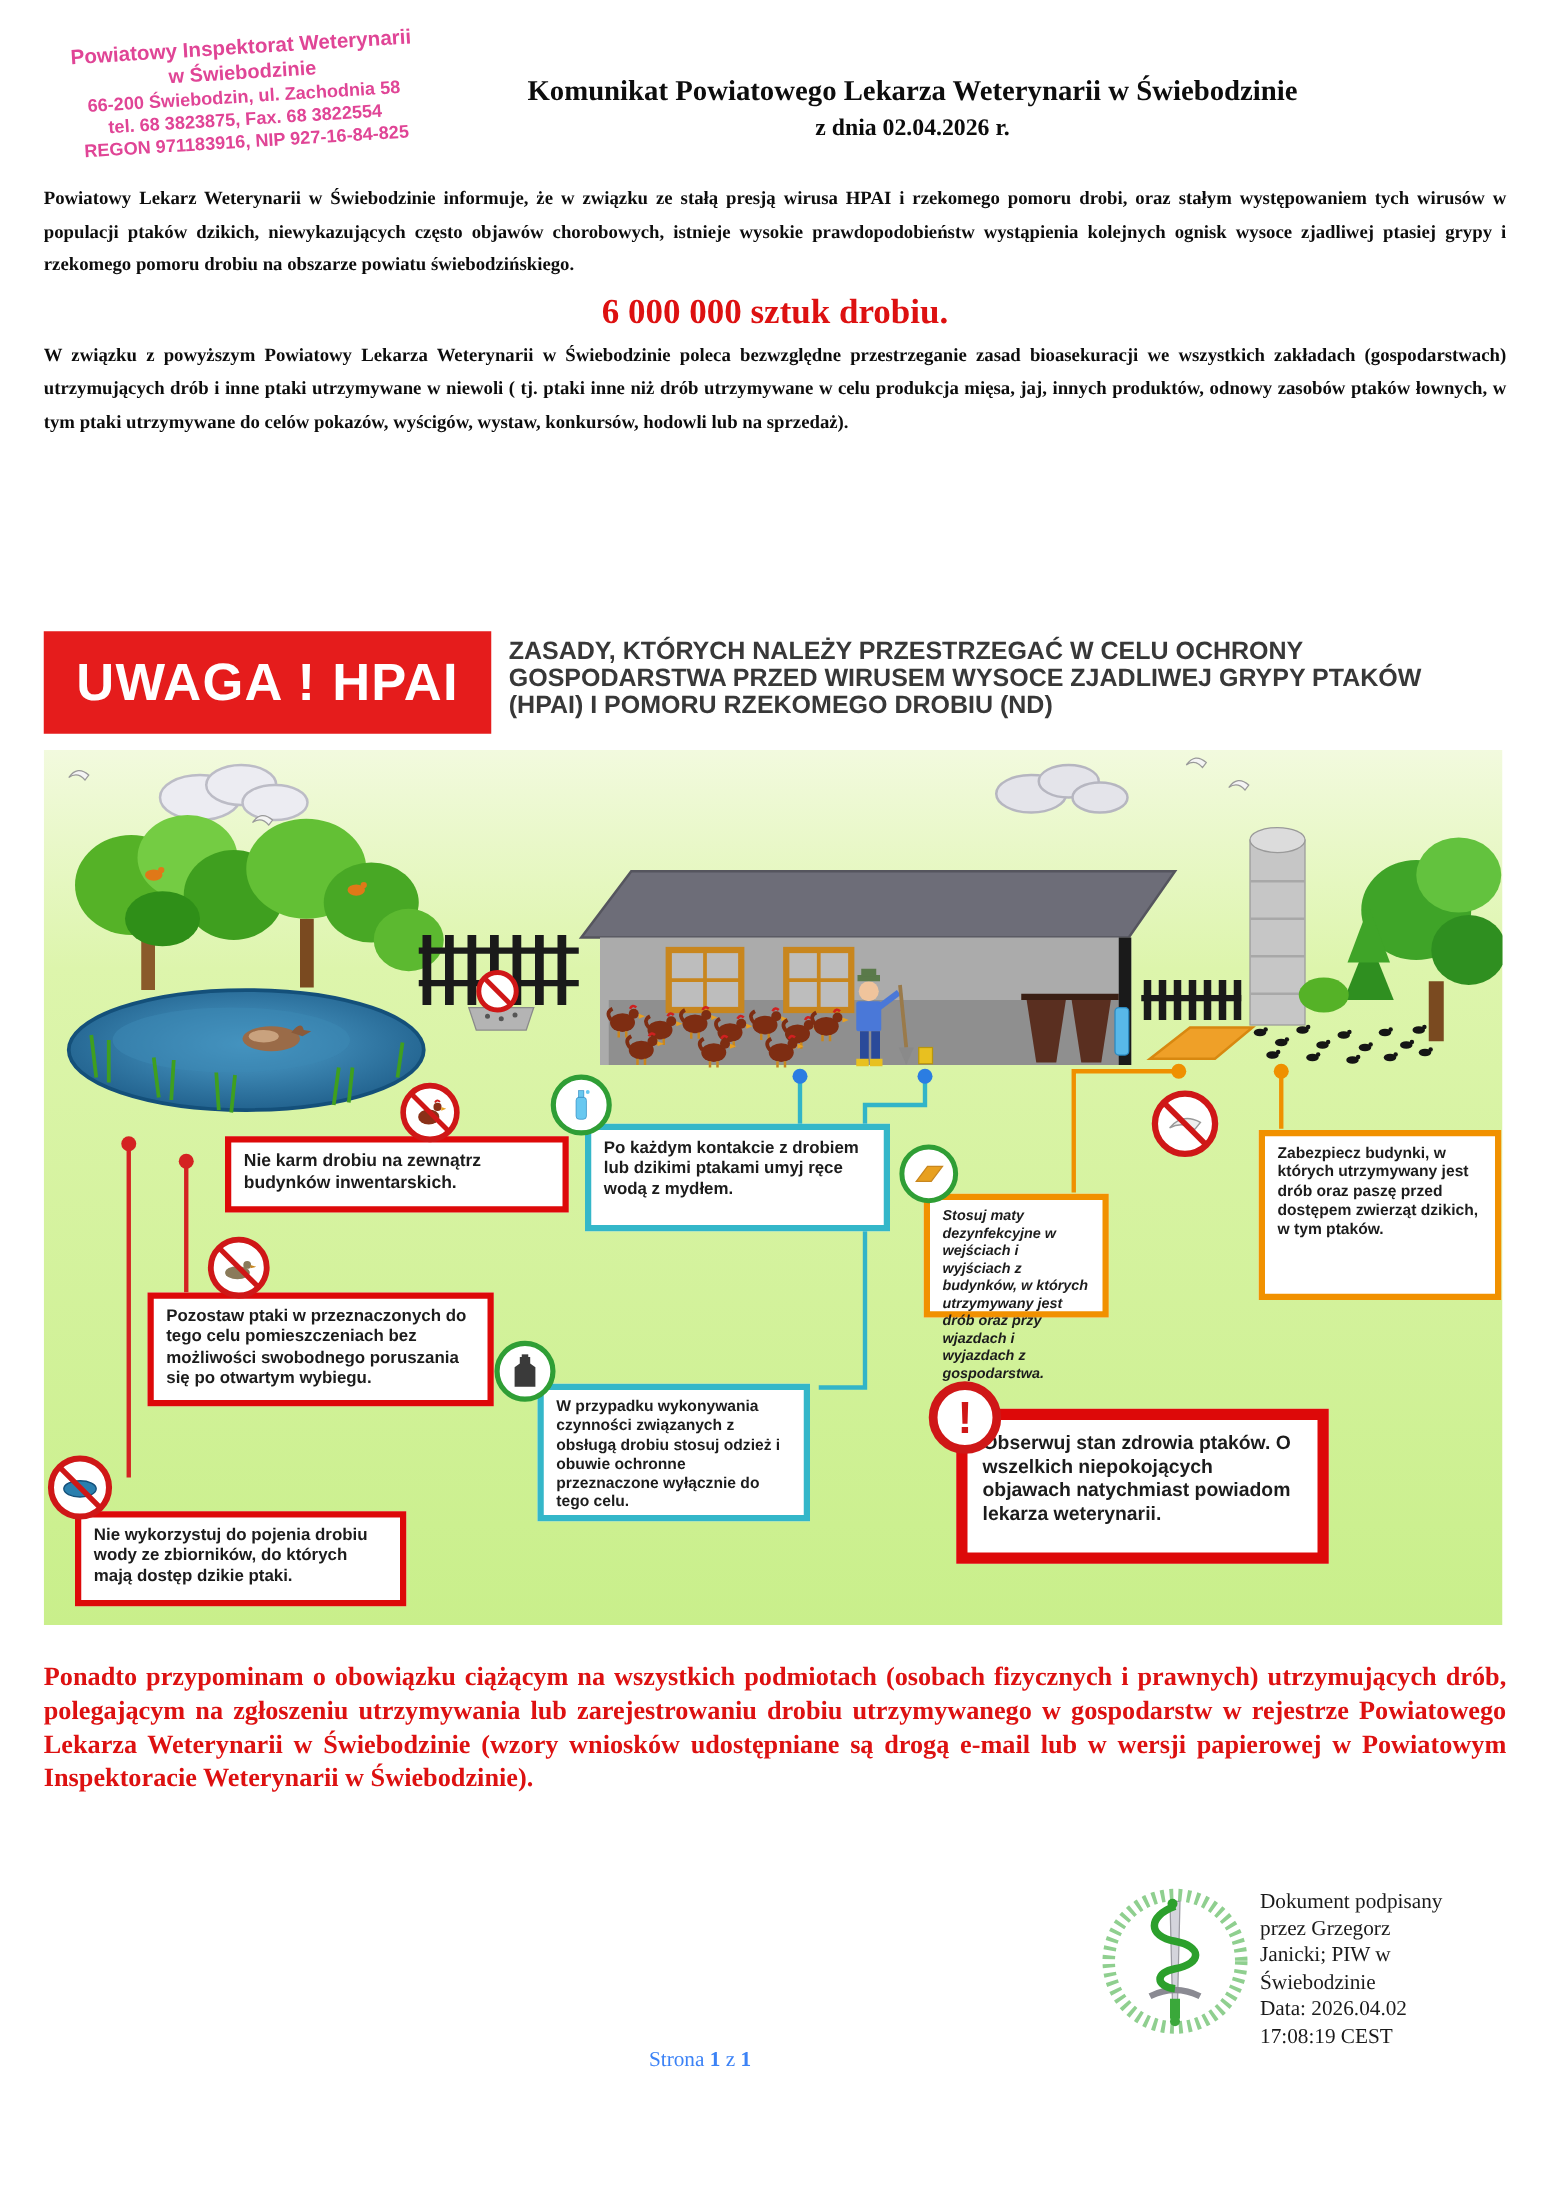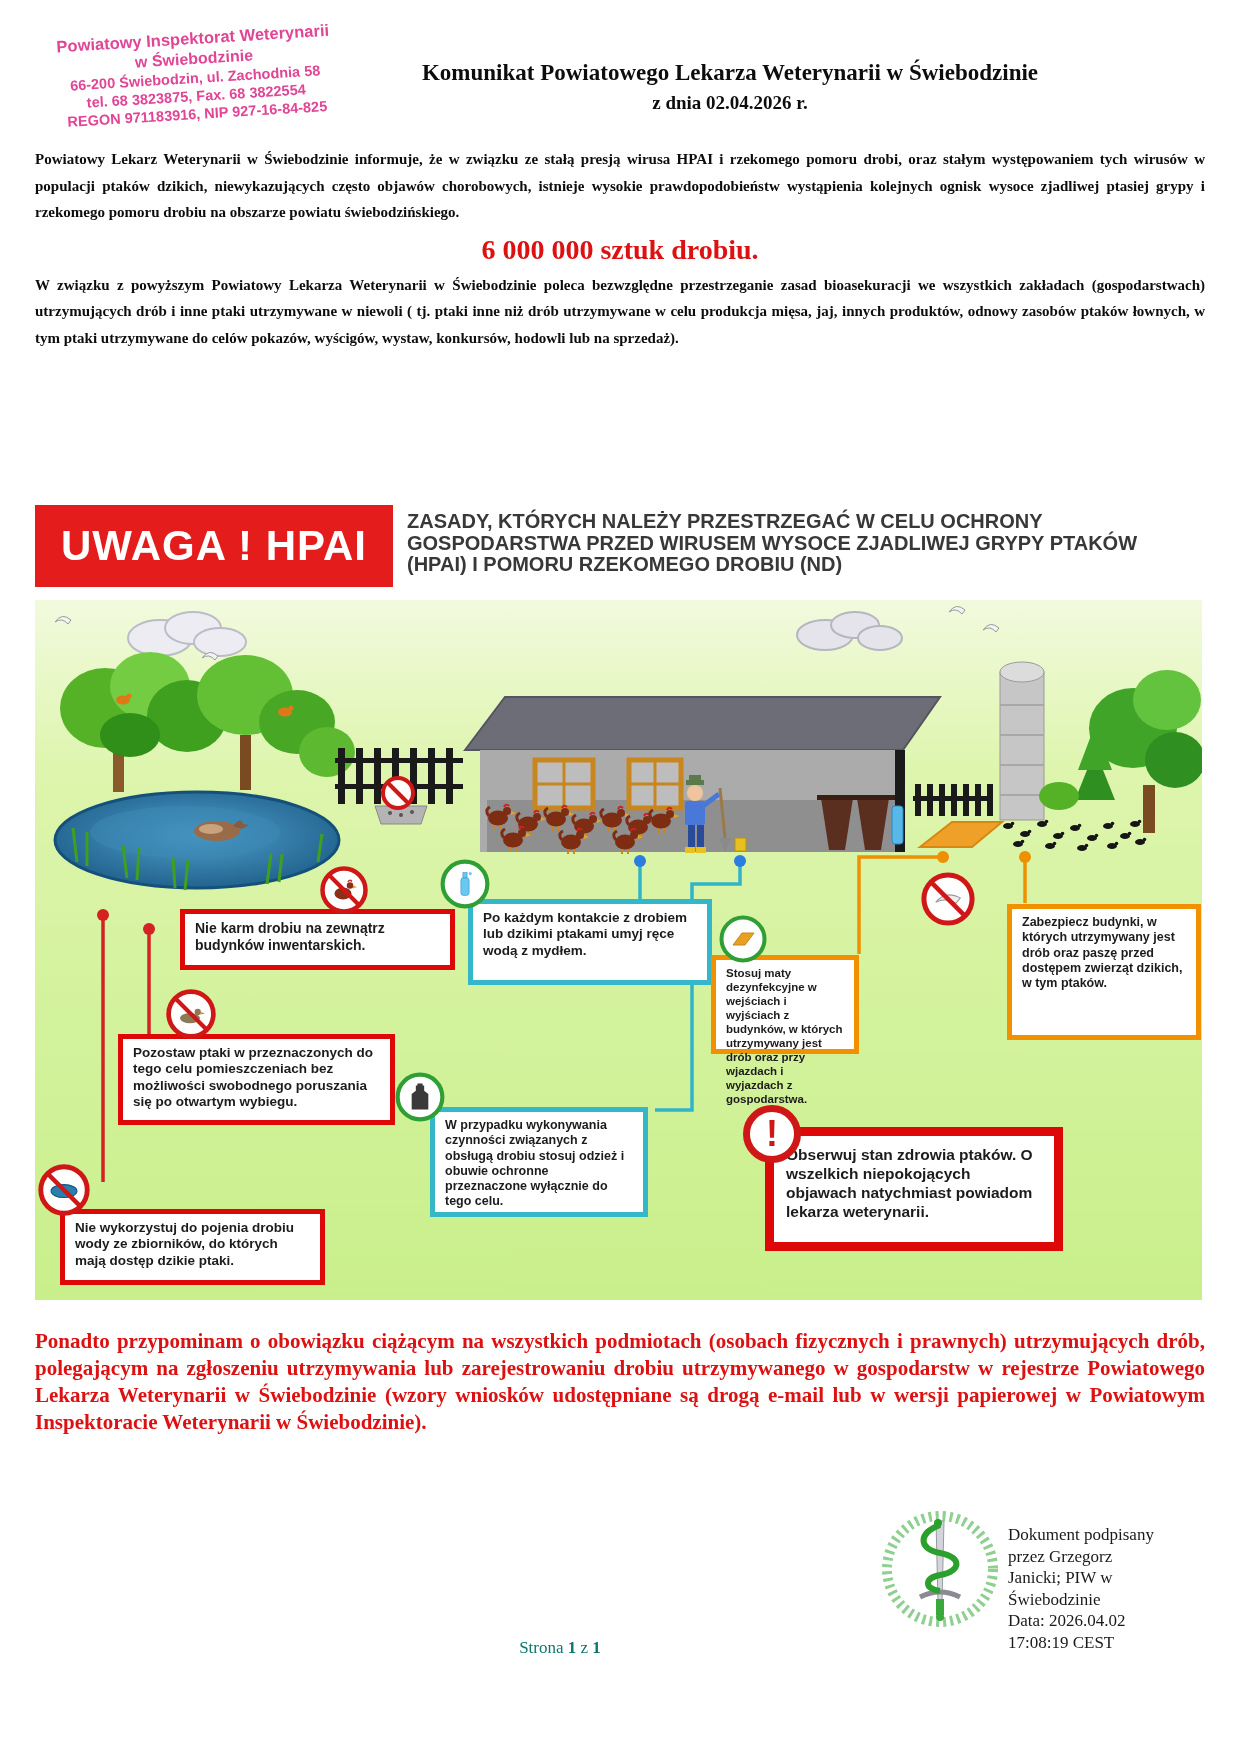--- a/index.html
+++ b/index.html
@@ -36,22 +36,22 @@
   .sign{position:absolute;}
   .sign svg{display:block;}
   .exsign{position:absolute;background:#fff;border:7px solid #cf1717;border-radius:50%;
           display:flex;align-items:center;justify-content:center;color:#cf1717;
           font-weight:bold;font-family:"Liberation Sans","DejaVu Sans",sans-serif;}
   
   .redp{position:absolute;left:35px;top:1328px;width:1170px;margin:0;color:#dd1111;
         font-size:21px;line-height:27px;font-weight:bold;text-align:justify;}
   
   .siglogo{position:absolute;left:878px;top:1506px;width:124px;height:126px;}
-  .sigtext{position:absolute;left:1008px;top:1510px;width:175px;font-size:17px;line-height:21.5px;color:#1a1a1a;margin-top:14px;}
-  .footer{position:absolute;left:400px;top:1638px;width:320px;text-align:center;font-size:17px;color:#0f766e;}
+  .sigtext{position:absolute;left:1008px;top:1510px;width:175px;font-size:17px;line-height:21.5px;color:#1a1a1a;}
+  .footer{position:absolute;left:400px;top:1638px;width:320px;text-align:center;font-size:17px;color:#3b82f6;}
   .footer b{font-weight:bold;}
 </style>
 </head>
 <body>
 
 <div class="page">
 
   <div class="stamp">
     <div class="s1">Powiatowy Inspektorat Weterynarii</div>
     <div class="s2">w Świebodzinie</div>
@@ -299,21 +299,21 @@
           <circle cx="908" cy="257" r="6" fill="#ef9000"></circle>
           <line x1="990" y1="259" x2="990" y2="303" stroke="#ef9000" stroke-width="3.5"></line>
           <circle cx="990" cy="257" r="6" fill="#ef9000"></circle>
         </g>
       </svg>
 
       <div class="ibox b-red" style="left:145px;top:309px;width:275px;height:61px;font-size:14px;">Nie karm drobiu na zewnątrz budynków inwentarskich.</div>
       <div class="ibox b-red" style="left:83px;top:434px;width:277px;height:91px;font-size:13.5px;">Pozostaw ptaki w przeznaczonych do tego celu pomieszczeniach bez możliwości swobodnego poruszania się po otwartym wybiegu.</div>
       <div class="ibox b-red" style="left:25px;top:609px;width:265px;height:76px;font-size:13.5px;">Nie wykorzystuj do pojenia drobiu wody ze zbiorników, do których mają dostęp dzikie ptaki.</div>
       <div class="ibox b-teal" style="left:433px;top:299px;width:244px;height:86px;font-size:13.5px;">Po każdym kontakcie z drobiem lub dzikimi ptakami umyj ręce wodą z mydłem.</div>
-      <div class="ibox b-orange" style="left:644px;top:355px;width:148px;height:99px;font-size:11.5px;">Stosuj maty dezynfekcyjne w wejściach i wyjściach z budynków, w których utrzymywany jest drób oraz przy wjazdach i wyjazdach z gospodarstwa.</div>
+      <div class="ibox b-orange" style="left:672px;top:355px;width:148px;height:99px;font-size:11.5px;font-style:italic;">Stosuj maty dezynfekcyjne w wejściach i wyjściach z budynków, w których utrzymywany jest drób oraz przy wjazdach i wyjazdach z gospodarstwa.</div>
       <div class="ibox b-teal" style="left:395px;top:507px;width:218px;height:110px;font-size:12.5px;">W przypadku wykonywania czynności związanych z obsługą drobiu stosuj odzież i obuwie ochronne przeznaczone wyłącznie do tego celu.</div>
       <div class="ibox b-orange" style="left:940px;top:304px;width:194px;height:136px;font-size:12.5px;">Zabezpiecz budynki, w których utrzymywany jest drób oraz paszę przed dostępem zwierząt dzikich, w tym ptaków.</div>
       <div class="ibox b-red" style="left:730px;top:527px;width:298px;height:124px;border-width:9px;font-size:15.5px;padding:10px 12px;">Obserwuj stan zdrowia ptaków. O wszelkich niepokojących objawach natychmiast powiadom lekarza weterynarii.</div>
 
       <div class="sign" style="left:284px;top:265px;">
         <svg width="50" height="50" viewBox="0 0 100 100">
           <circle cx="50" cy="50" r="43" fill="#fff" stroke="#cf1717" stroke-width="9"></circle>
           <ellipse cx="48" cy="57" rx="17" ry="12" fill="#8a3018"></ellipse>
             <circle cx="62" cy="41" r="6.5" fill="#8a3018"></circle>
           <path d="M58,34 q3,-6 8,-1" stroke="#d02020" stroke-width="3" fill="none"></path>

